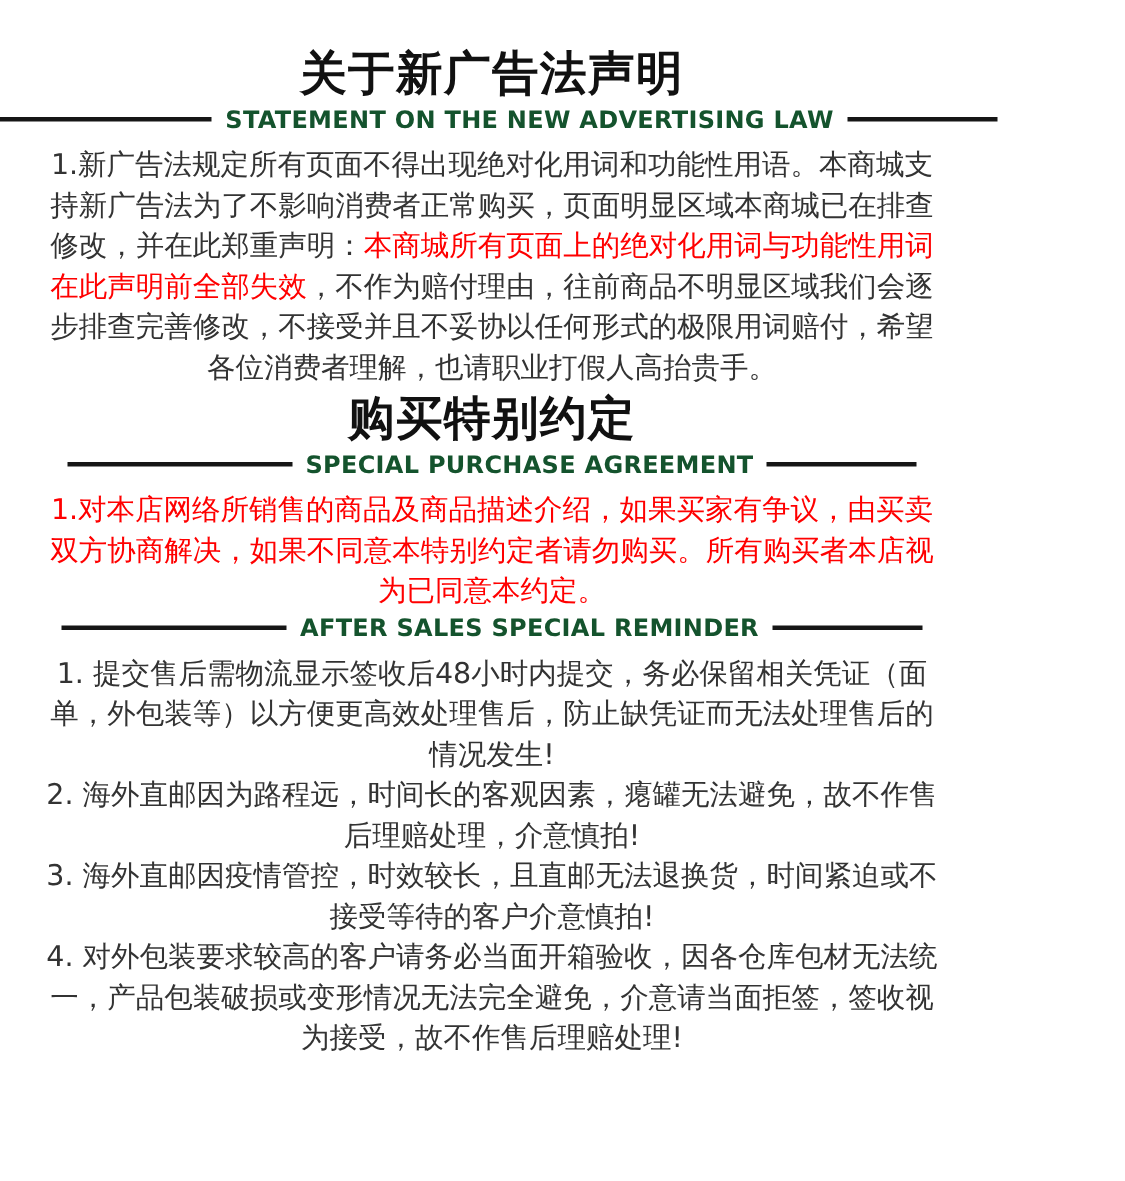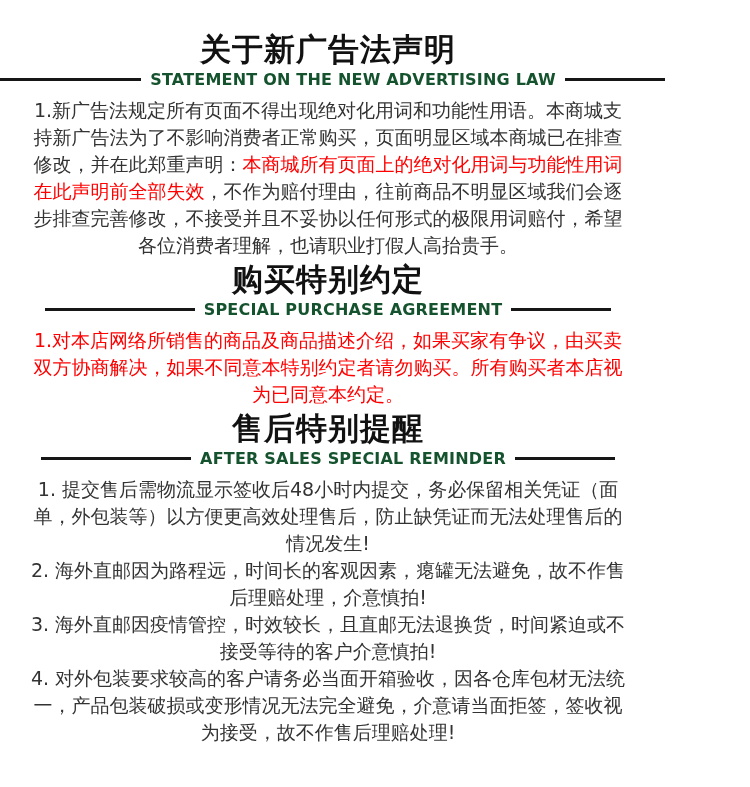--- a/index.html
+++ b/index.html
@@ -77,21 +77,20 @@
       <span class="rule rule-left"></span>
       <span class="subtitle-text">SPECIAL PURCHASE AGREEMENT</span>
       <span class="rule rule-right"></span>
     </div>
     <div class="section-body">
       <p class="body-text red-text"><span>1.对本店网络所销售的商品及商品描述介绍，如果买家有争议，由买卖双方协商解决，如果不同意本特别约定者请勿购买。所有购买者本店视为已同意本约定。</span></p>
     </div>
   </div>
 
   <div class="section">
-    <h1 class="sec-title">售后特别提醒</h1>
     <div class="subtitle-row">
       <span class="rule rule-left"></span>
       <span class="subtitle-text">AFTER SALES SPECIAL REMINDER</span>
       <span class="rule rule-right"></span>
     </div>
     <div class="section-body">
       <p class="body-text"><span>1. 提交售后需物流显示签收后48小时内提交，务必保留相关凭证（面单，外包装等）以方便更高效处理售后，防止缺凭证而无法处理售后的情况发生!</span></p>
       <p class="body-text"><span>2. 海外直邮因为路程远，时间长的客观因素，瘪罐无法避免，故不作售后理赔处理，介意慎拍!</span></p>
       <p class="body-text"><span>3. 海外直邮因疫情管控，时效较长，且直邮无法退换货，时间紧迫或不接受等待的客户介意慎拍!</span></p>
       <p class="body-text"><span>4. 对外包装要求较高的客户请务必当面开箱验收，因各仓库包材无法统一，产品包装破损或变形情况无法完全避免，介意请当面拒签，签收视为接受，故不作售后理赔处理!</span></p>

